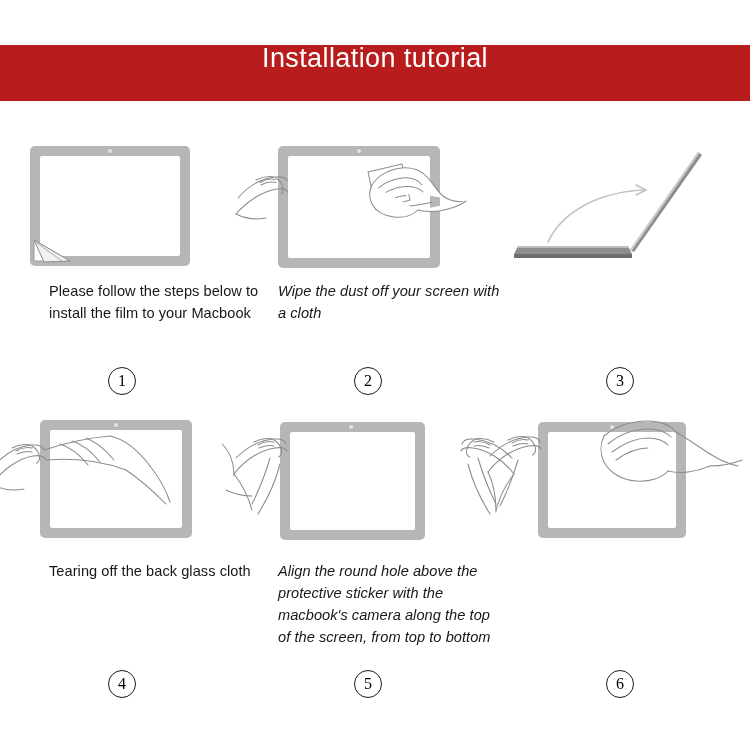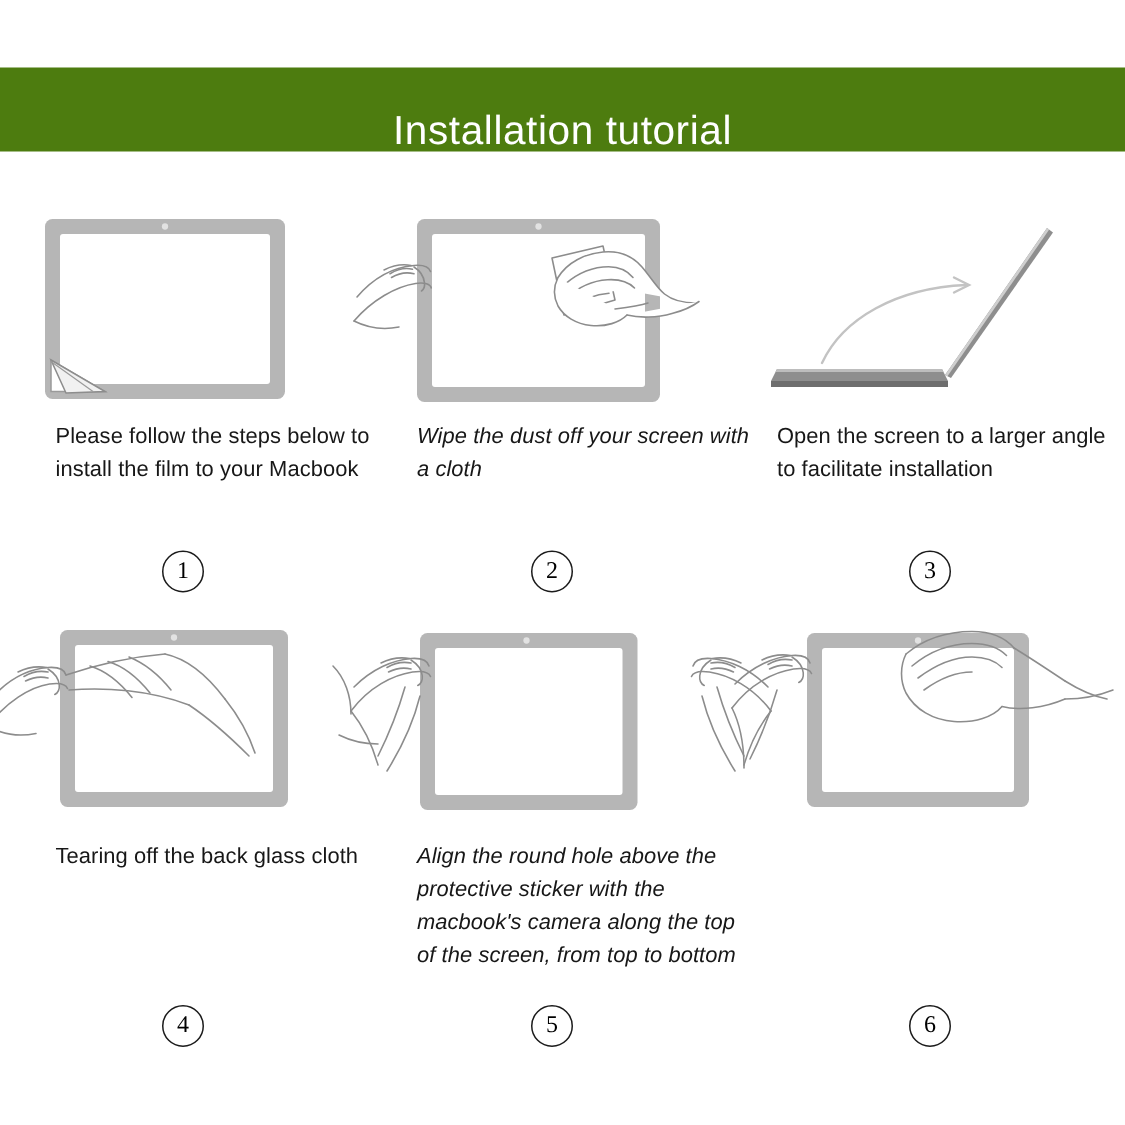--- a/index.html
+++ b/index.html
@@ -14,23 +14,23 @@
     color: #1b1b1b;
     overflow: hidden;
     position: relative;
   }
 
   
   #header-banner {
     position: absolute;
     left: 0; top: 45px;
     width: 750px; height: 56px;
-    background: #4d7c0f;
+    background: #b91c1c;
     display: flex;
-    align-items: flex-end;
+    align-items: flex-start;
     justify-content: center;
   }
   #header-title {
     color: #ffffff;
     font-size: 27px;
     font-weight: 400;
     letter-spacing: 0.4px;
     line-height: 1;
     white-space: nowrap;
   }
@@ -54,21 +54,21 @@
     position: relative;
     width: 250px;
     height: 140px;
     overflow: visible;
   }
   .illus svg { display: block; overflow: visible; }
 
   
   .step-caption {
     position: absolute;
-    left: 37px;
+    left: 49px;
     top: 152px;
     width: 215px;
     font-size: 14.6px;
     line-height: 22px;
     color: #171717;
     letter-spacing: 0.05px;
   }
   .r1c2 .step-caption, .r2c2 .step-caption { left: 28px; width: 225px; font-style: italic; }
   .r1c3 .step-caption, .r2c3 .step-caption { left: 18px; width: 232px; }
 
@@ -175,21 +175,20 @@
           <path d="M130 122 L198 24 L202 27 L134 124 Z" fill="#8e8e8e"></path>
           <path d="M130 122 L198 24 L199.5 25 L131.5 123 Z" fill="#cfcfcf"></path>
         </g>
 
         <g fill="none" stroke="#c3c3c3" stroke-width="1.6" stroke-linecap="round">
           <path d="M48 114 C62 84 98 64 144 62"></path>
           <path d="M136 57 L146 62 L136 67"></path>
         </g>
       </svg>
     </div>
-    <div class="step-caption">Open the screen to a larger angle to facilitate installation</div>
     <div class="step-badge">3</div>
   </div>
 
   <div class="step-cell r2c1">
     <div class="illus">
       <svg width="250" height="150" viewBox="0 0 250 150">
         <g>
           <rect x="40" y="12" width="152" height="118" rx="5" ry="5" fill="#b6b6b6"></rect>
           <rect x="50" y="22" width="132" height="98" rx="2" ry="2" fill="#ffffff"></rect>
           <circle cx="116" cy="17" r="2.1" fill="#e2e2e2"></circle>

